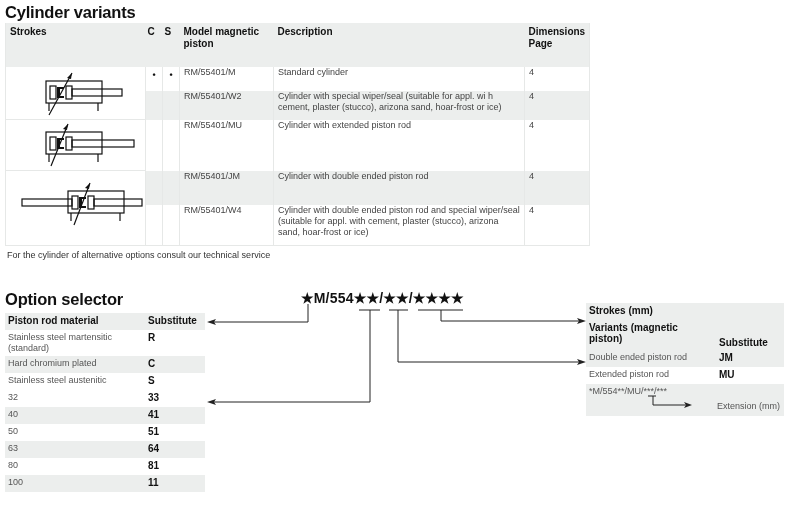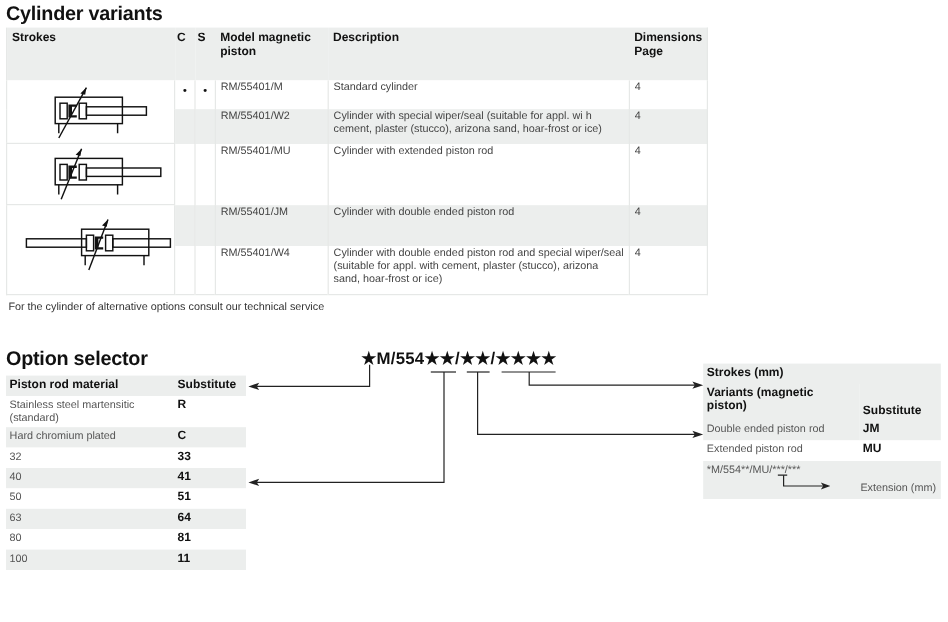--- a/index.html
+++ b/index.html
@@ -153,20 +153,24 @@
   </tr>
   <tr class="w" style="height:23px">
     <td>Stainless steel martensitic (standard)</td>
     <td class="r">R</td>
   </tr>
   <tr class="g">
     <td>Hard chromium plated</td>
     <td class="r">C</td>
   </tr>
   <tr class="w">
+    <td>Stainless steel austenitic</td>
+    <td class="r">S</td>
+  </tr>
+  <tr class="w">
     <td>32</td>
     <td class="r">33</td>
   </tr>
   <tr class="g">
     <td>40</td>
     <td class="r">41</td>
   </tr>
   <tr class="w">
     <td>50</td>
     <td class="r">51</td>

